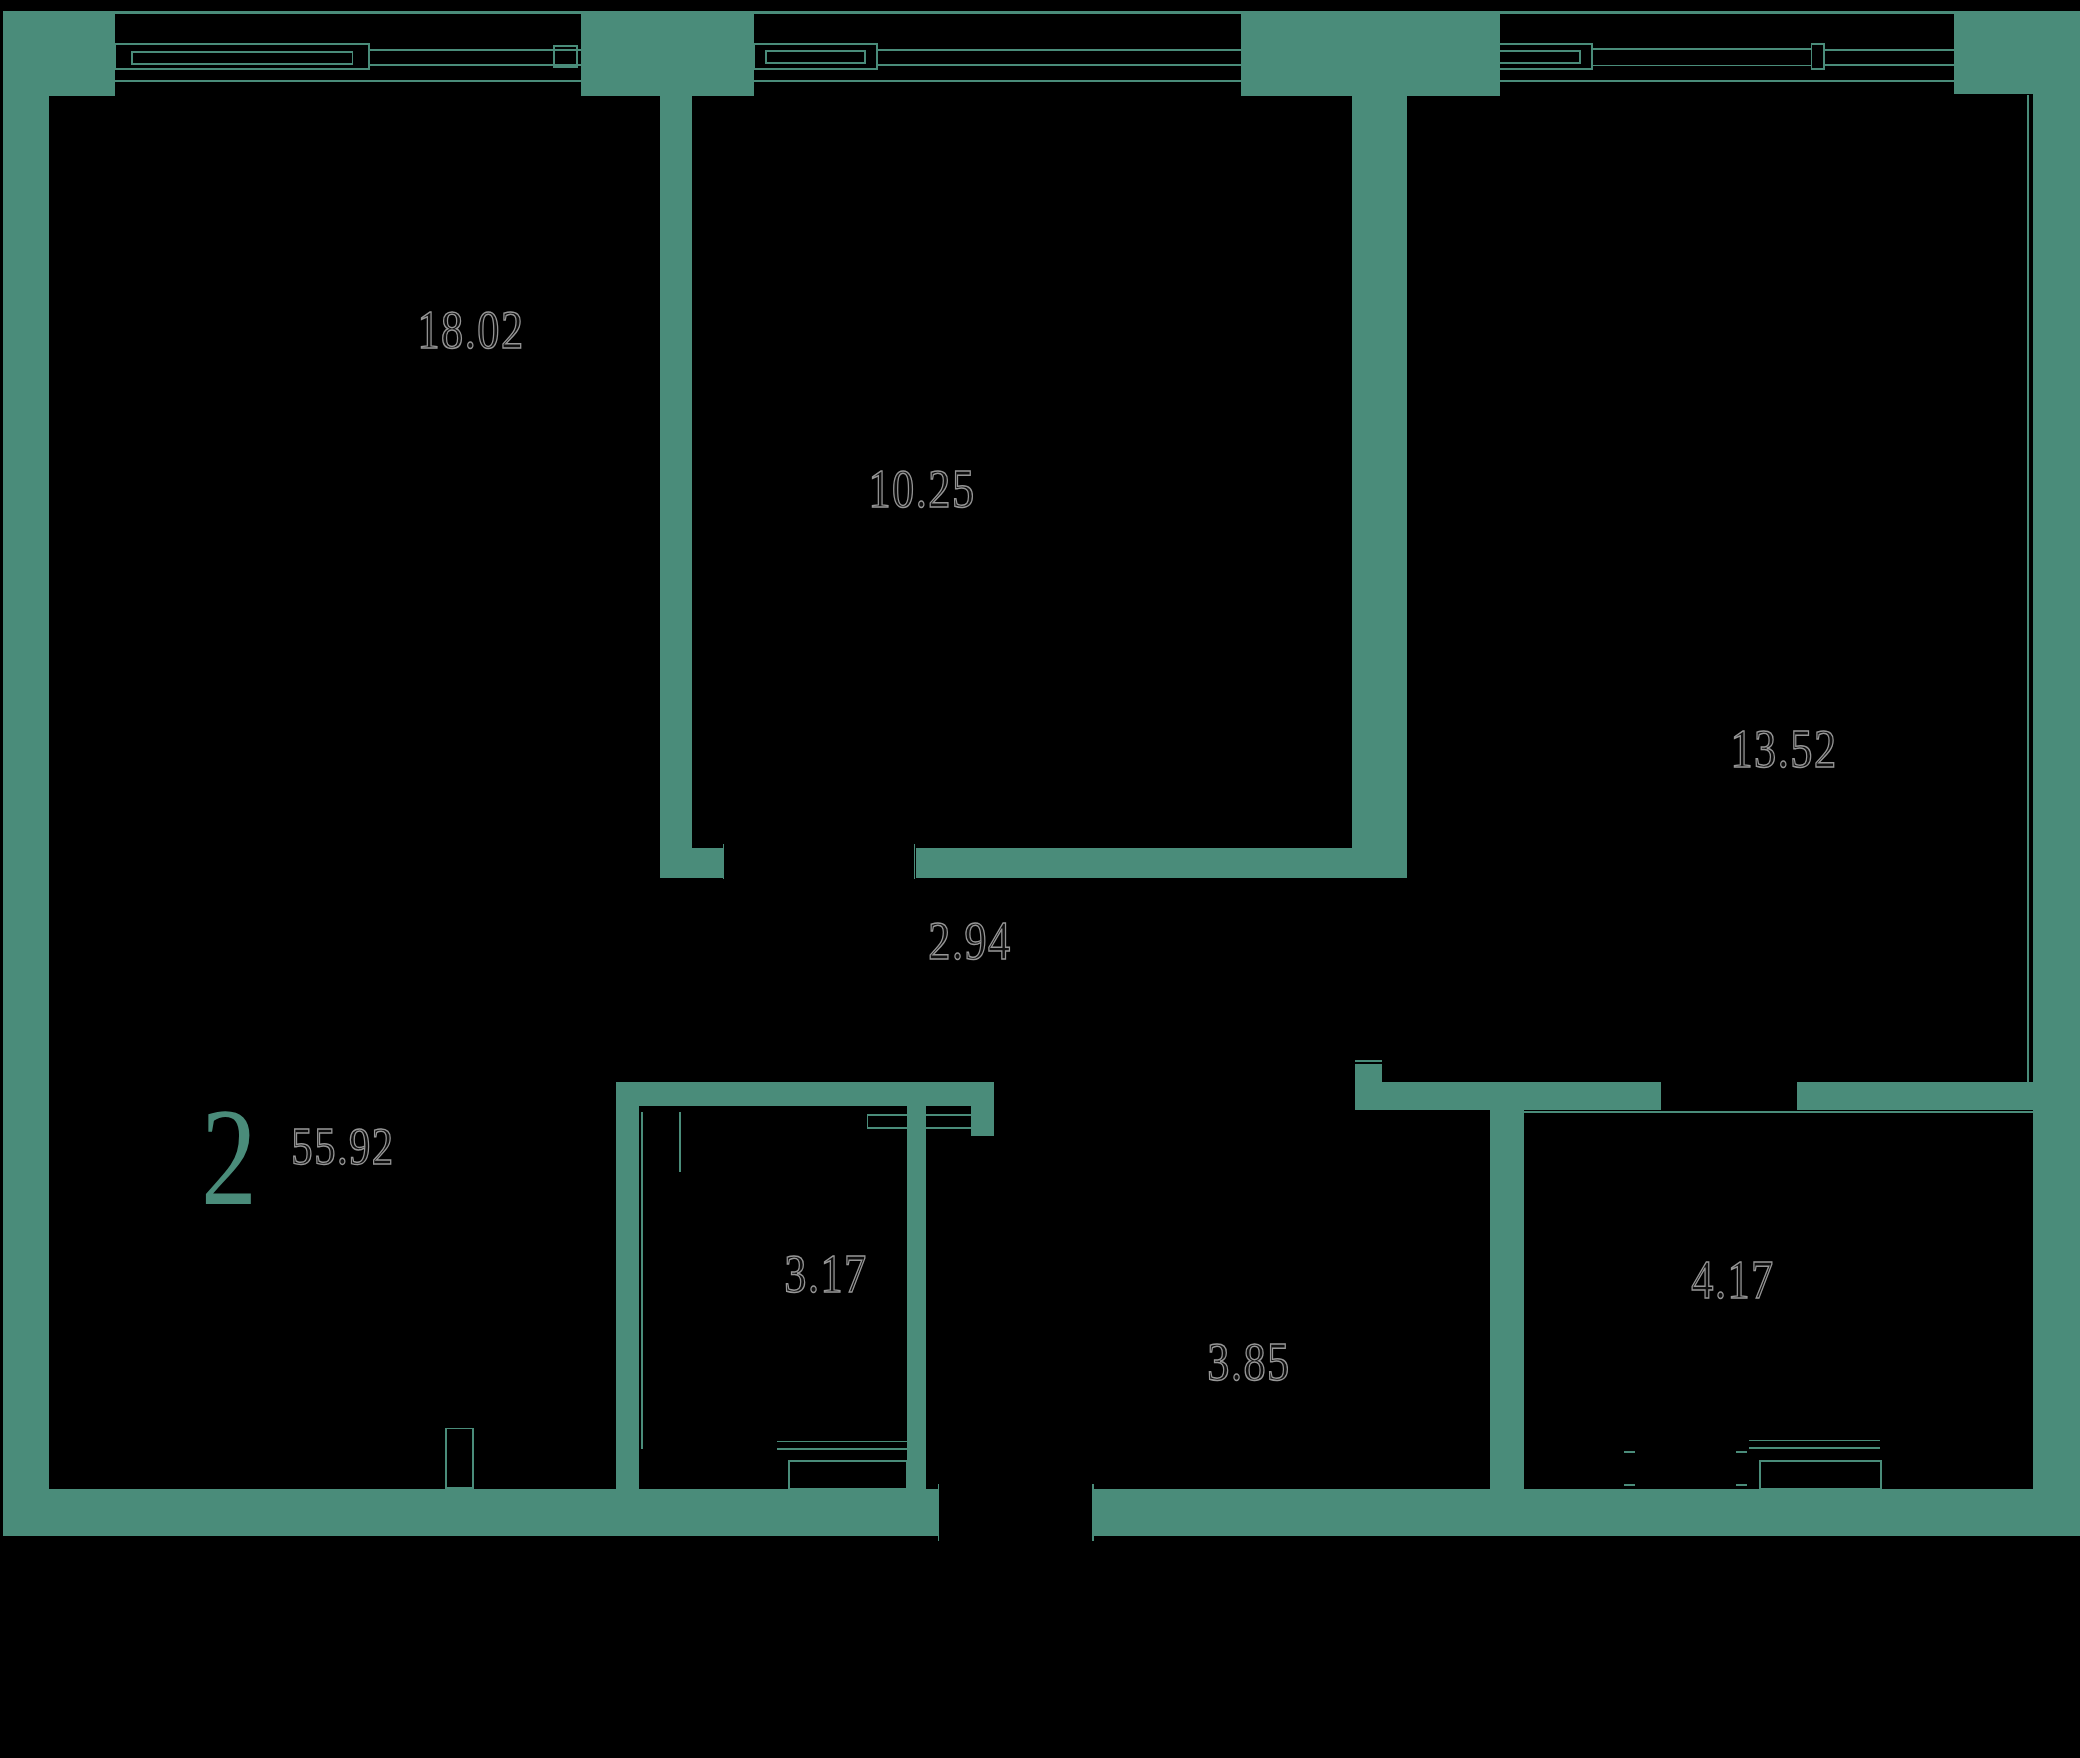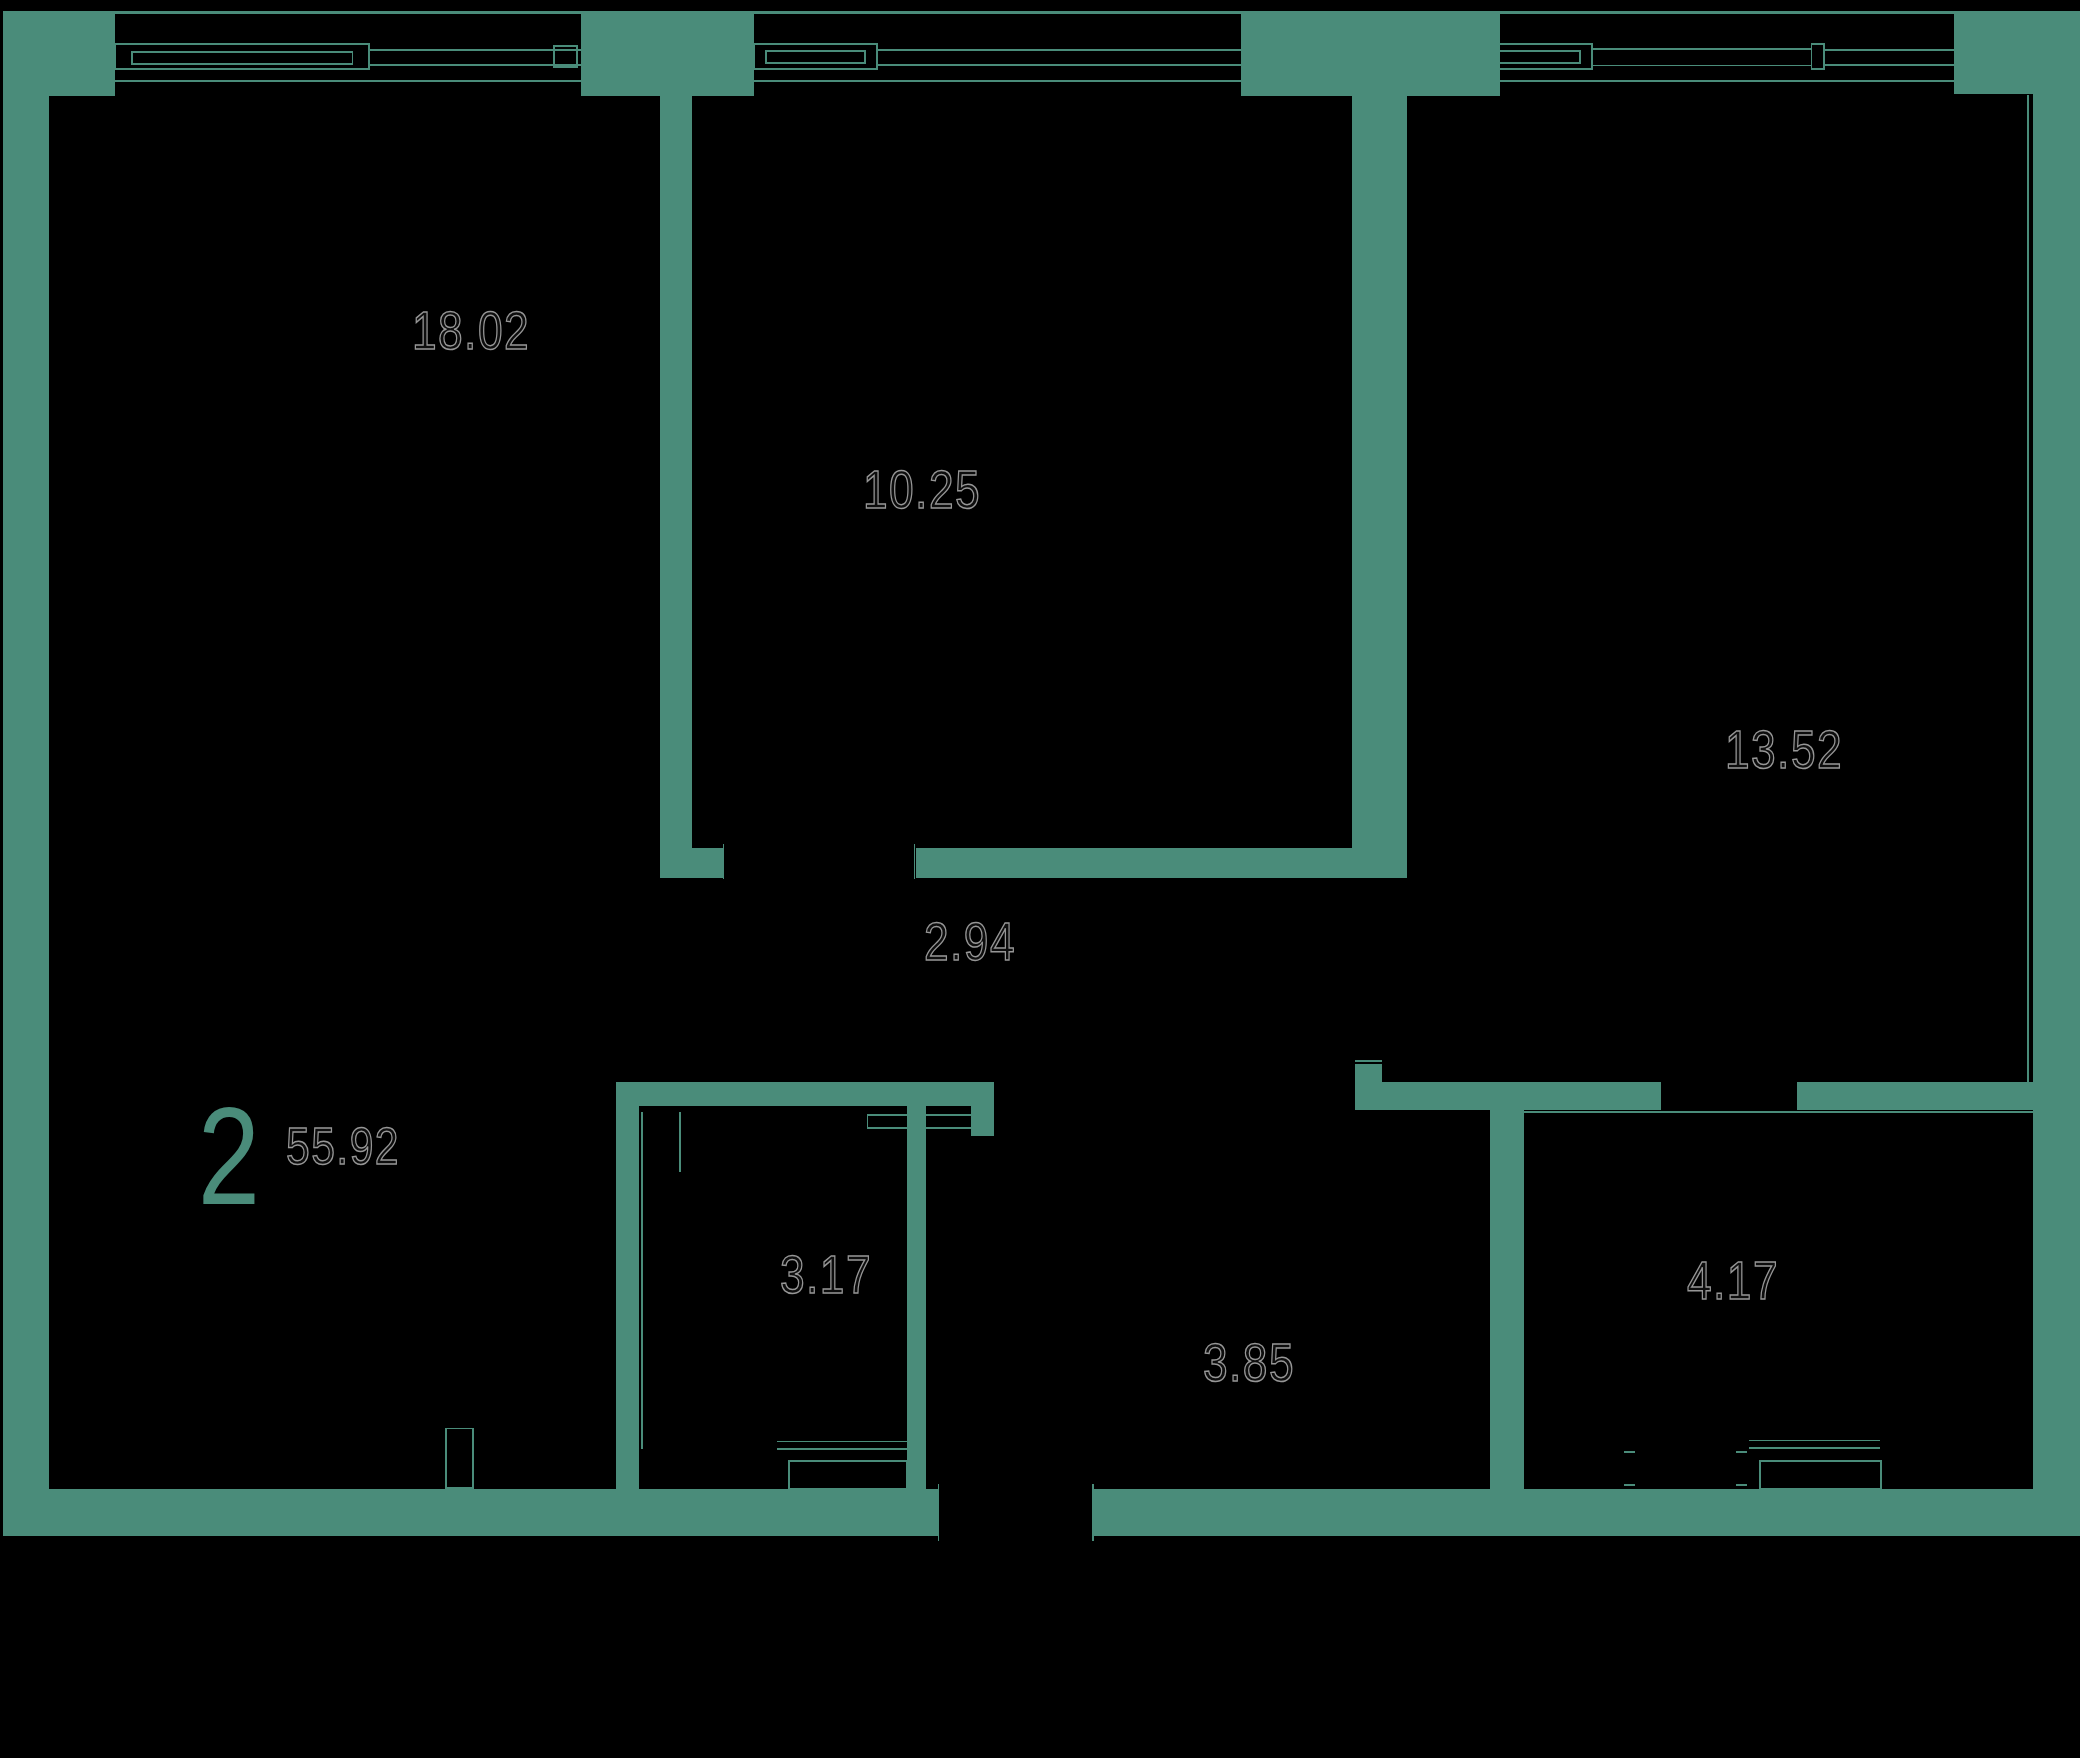--- a/index.html
+++ b/index.html
@@ -1,21 +1,21 @@
 <!DOCTYPE html>
 <html style="--wall: #4a8c7a; --bg: #000000; --outline: #969696;font-size:14.8px"><head>
 <meta charset="utf-8">
 <style>
   html,body{margin:0;padding:0;background:#000;}
   .plan{
     position:relative;
     width:2080px;height:1758px;
     background:var(--bg,#000);
     overflow:hidden;
-    font-family:Liberation Sans, sans-serif;
+    font-family:Liberation Serif, serif;
   }
   .plan svg{position:absolute;left:0;top:0;width:2080px;height:1758px;shape-rendering:crispEdges;}
   .area-label{
     position:absolute;
     transform:translate(-50%,-50%) scaleX(0.82);
     font-size:54px;
     letter-spacing:1.8px;
     color:#0d0d0d;
     -webkit-text-stroke:1.5px var(--outline,#999);
     white-space:nowrap;

